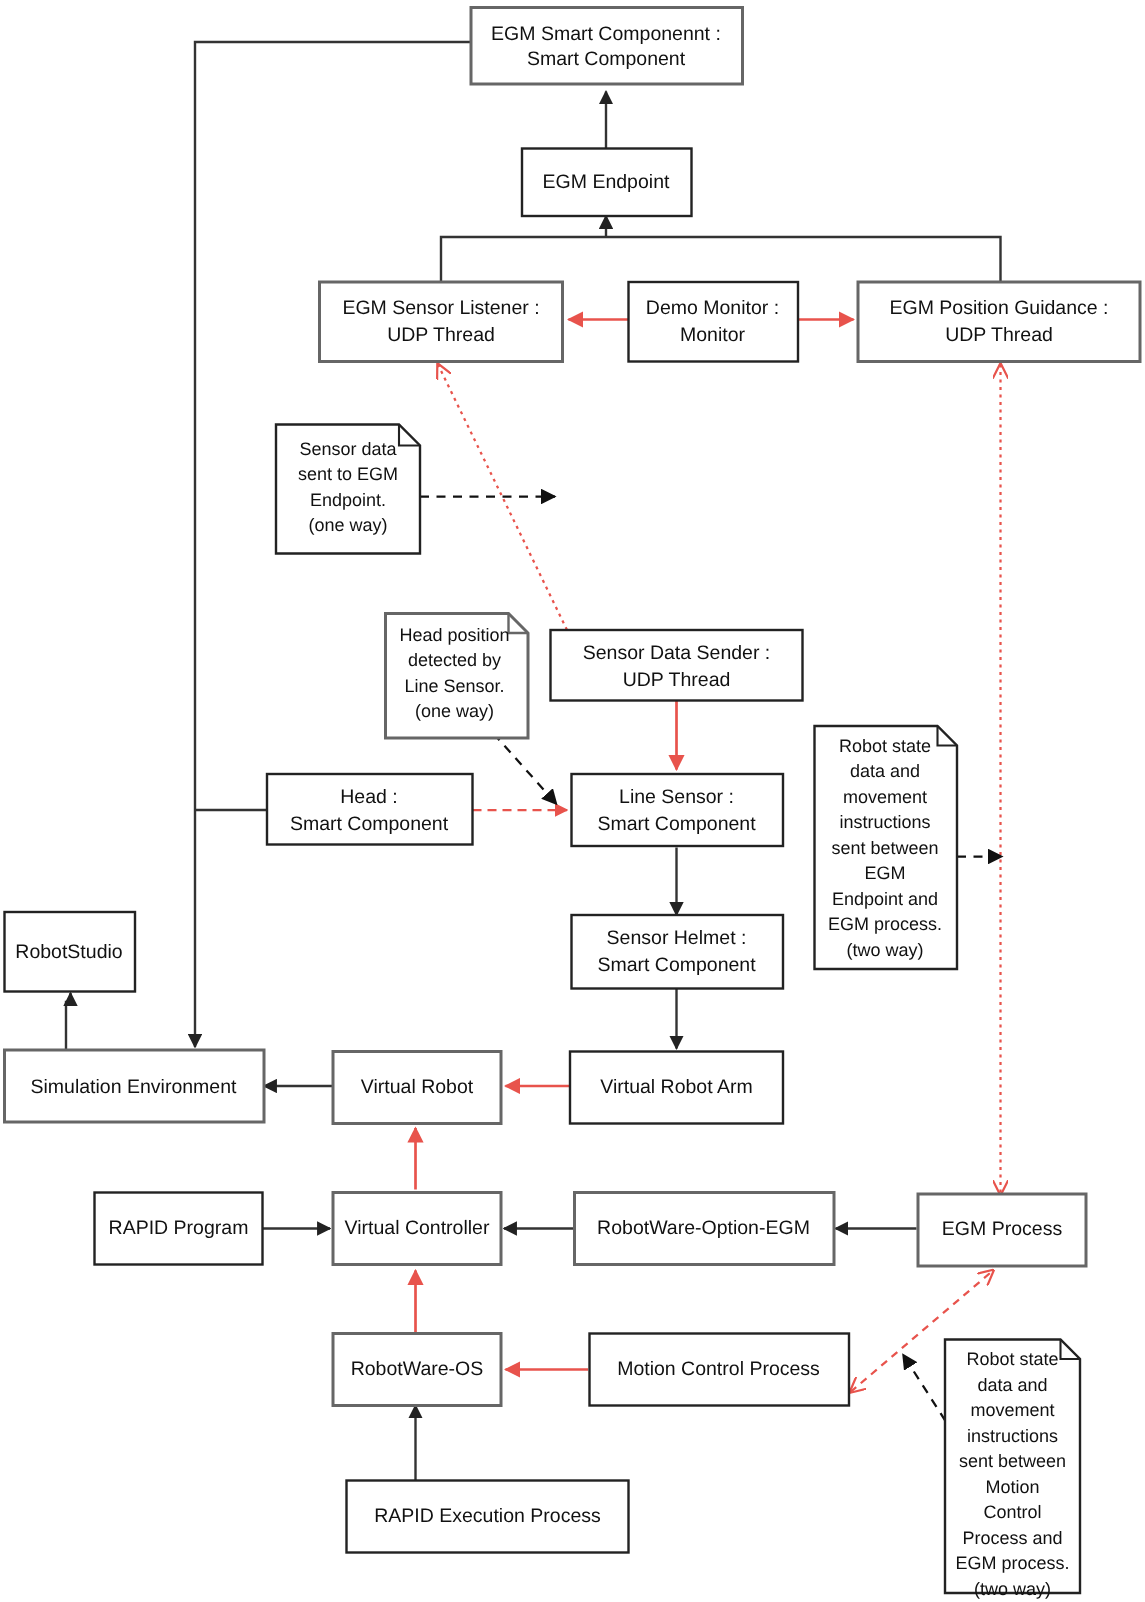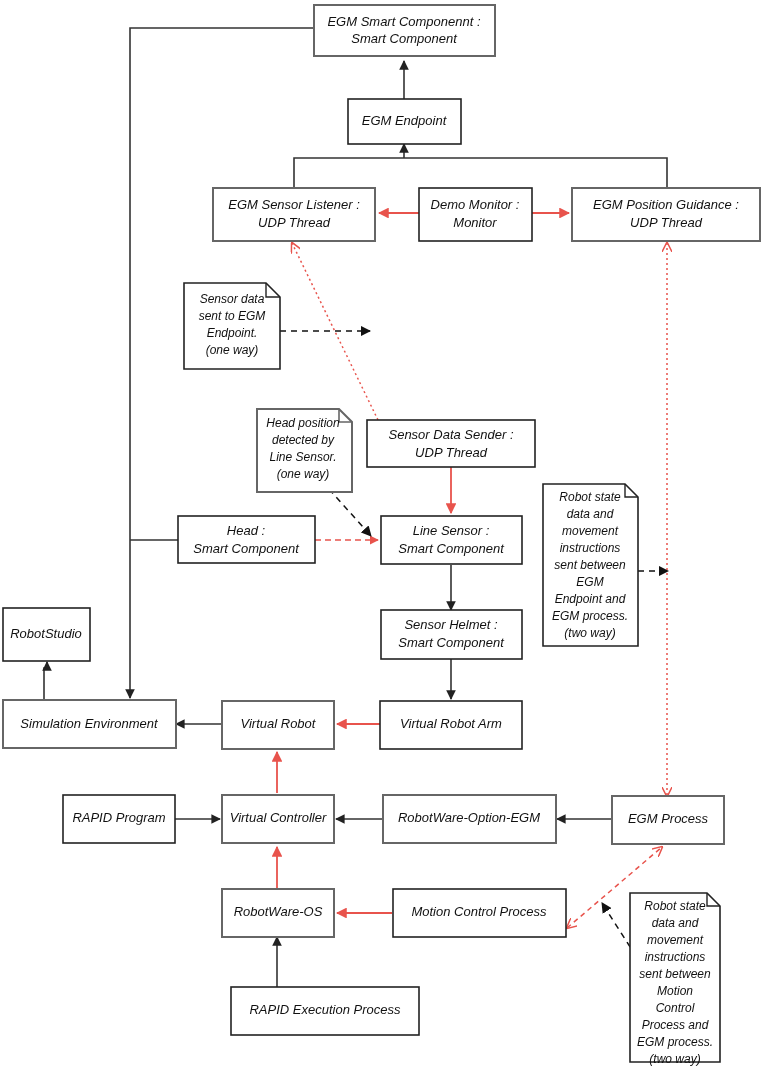--- a/index.html
+++ b/index.html
@@ -1,17 +1,17 @@
 <!DOCTYPE html>
 <html><head>
 <meta charset="utf-8">
 <style>
   html,body{margin:0;padding:0;background:#ffffff;}
   body{width:763px;height:1068px;overflow:hidden;font-family:"Liberation Sans",sans-serif;}
-  #diagram{position:relative;width:755px;height:1068px;font-style:italic;}
+  #diagram{position:relative;width:755px;height:1068px;}
   svg{position:absolute;top:0;left:0;width:763px;height:1068px;}
   .box-label{font-family:"Liberation Sans",sans-serif;font-size:13px;fill:#111111;text-anchor:middle;dominant-baseline:middle;}
   .note-label{font-family:"Liberation Sans",sans-serif;font-size:12px;fill:#111111;text-anchor:middle;dominant-baseline:middle;}
 </style>
 </head>
 <body>
 
 <div id="diagram">
 <svg viewBox="0 0 763 1068" xmlns="http://www.w3.org/2000/svg">
   <defs>

